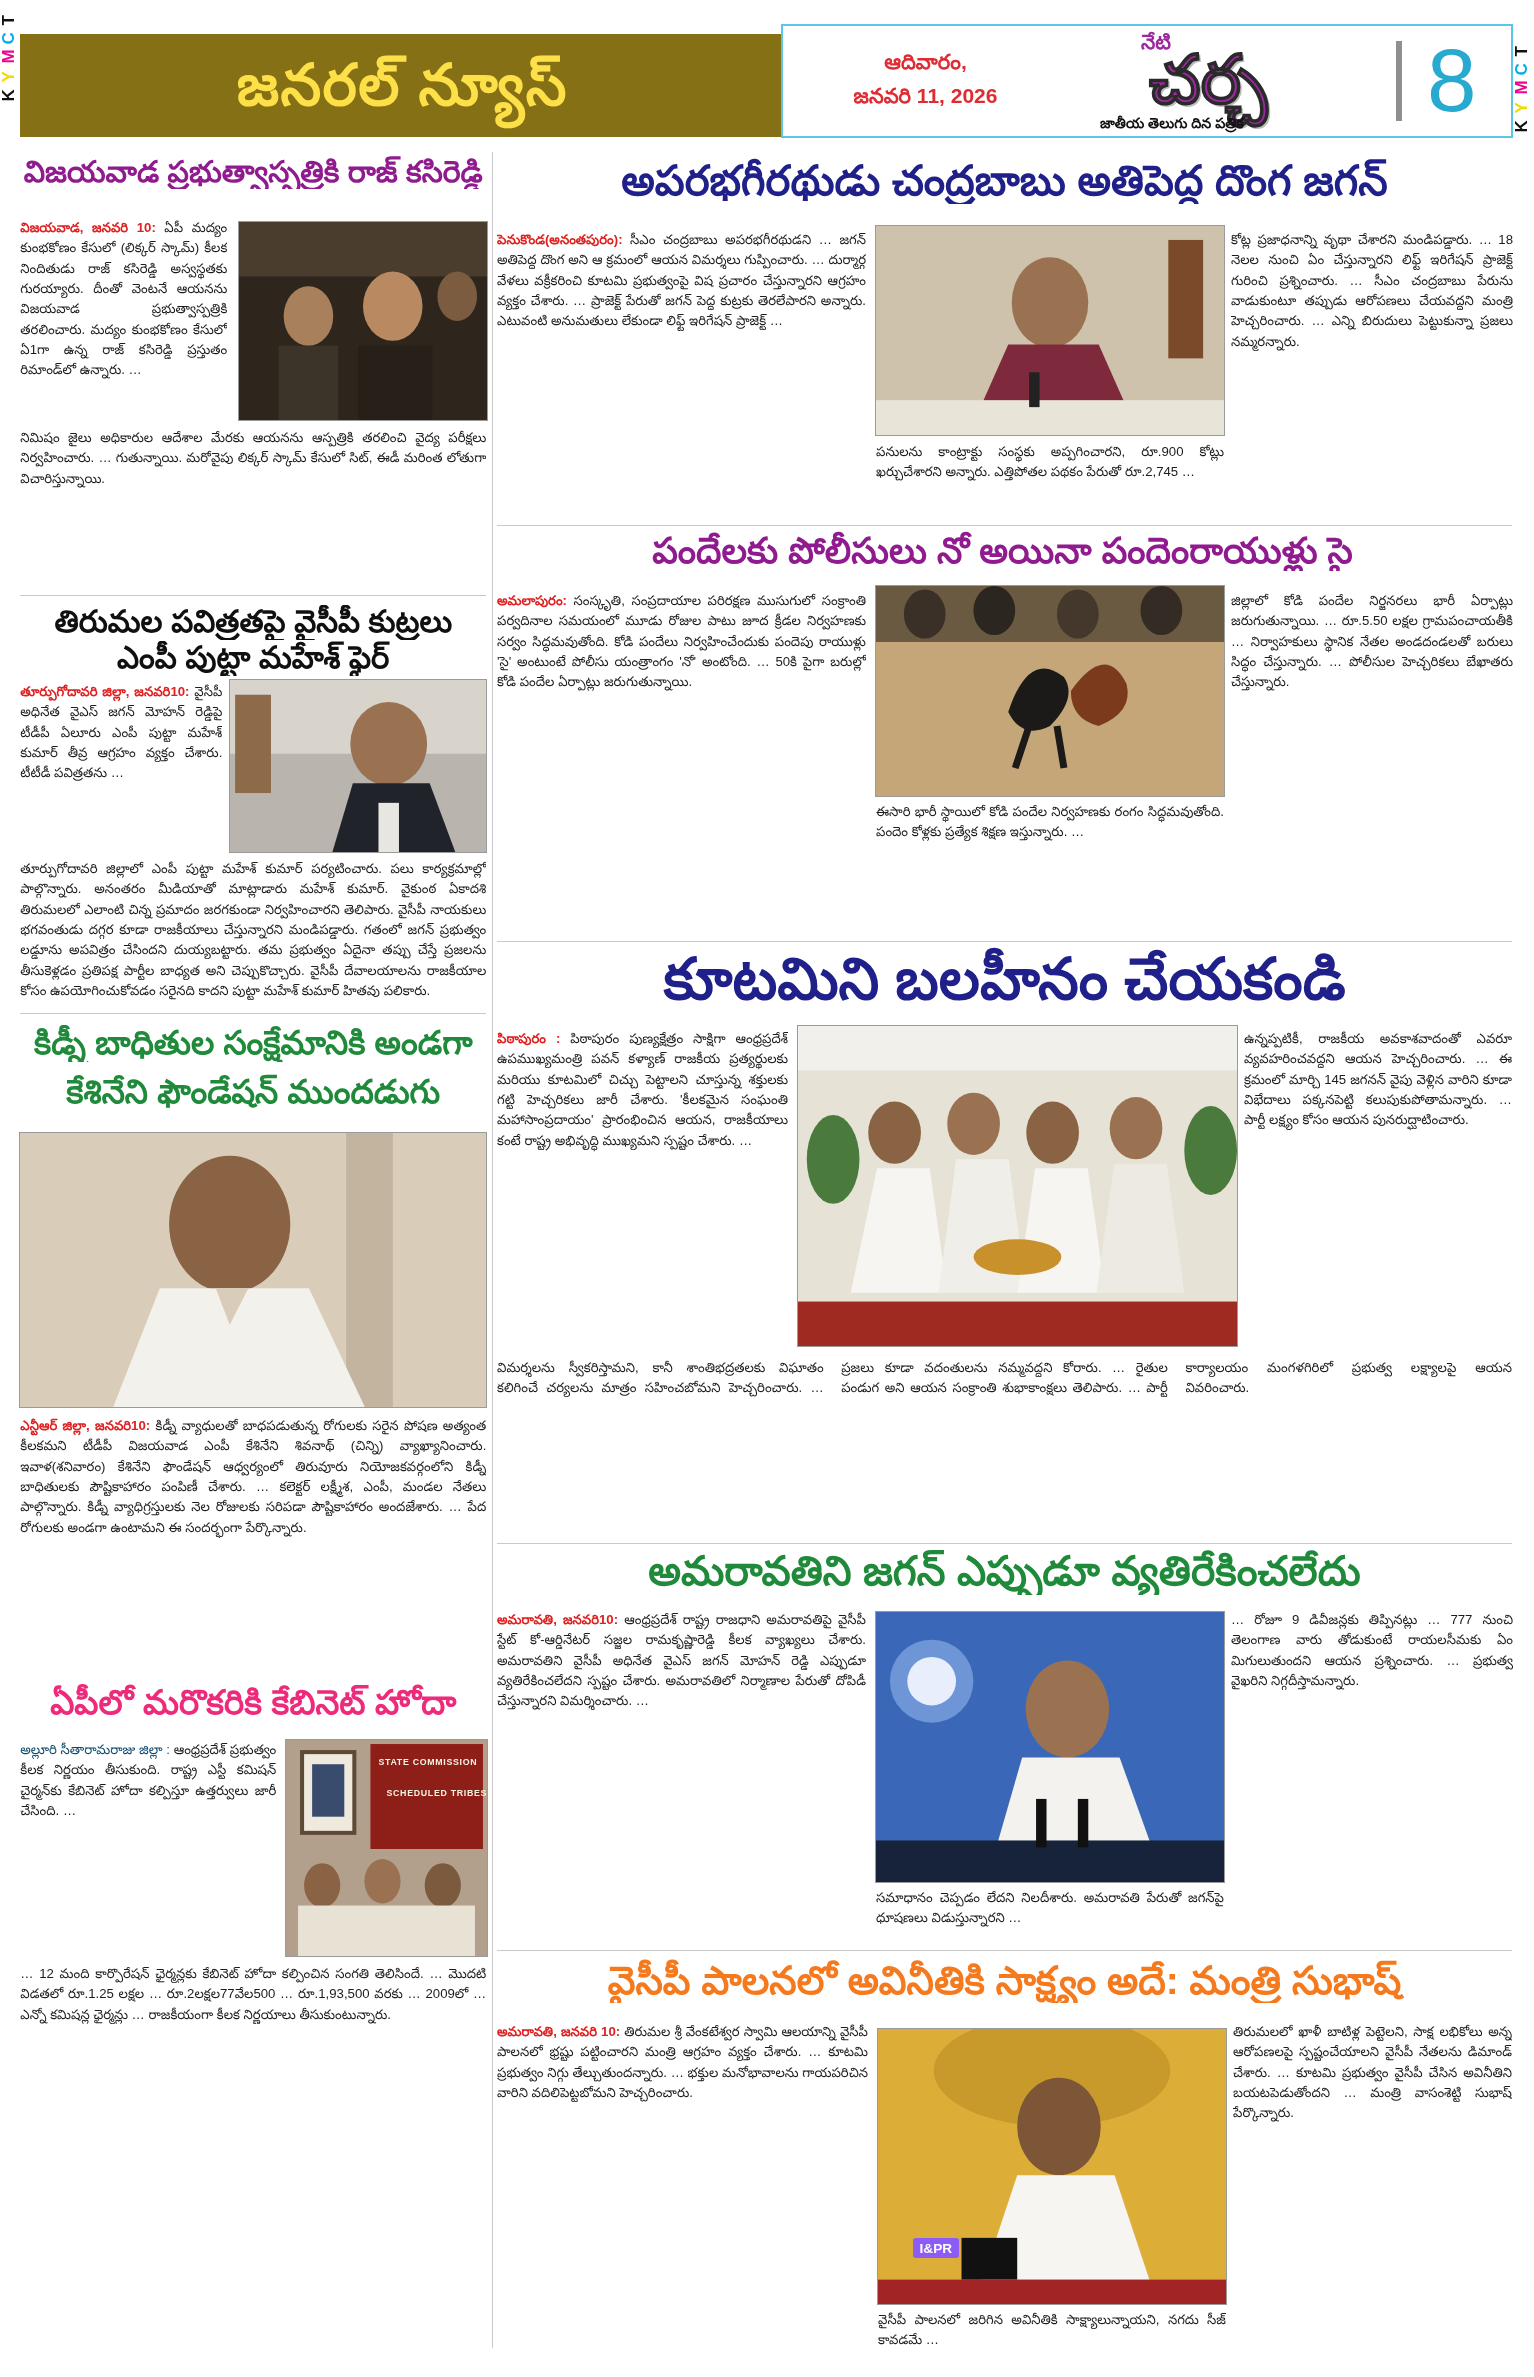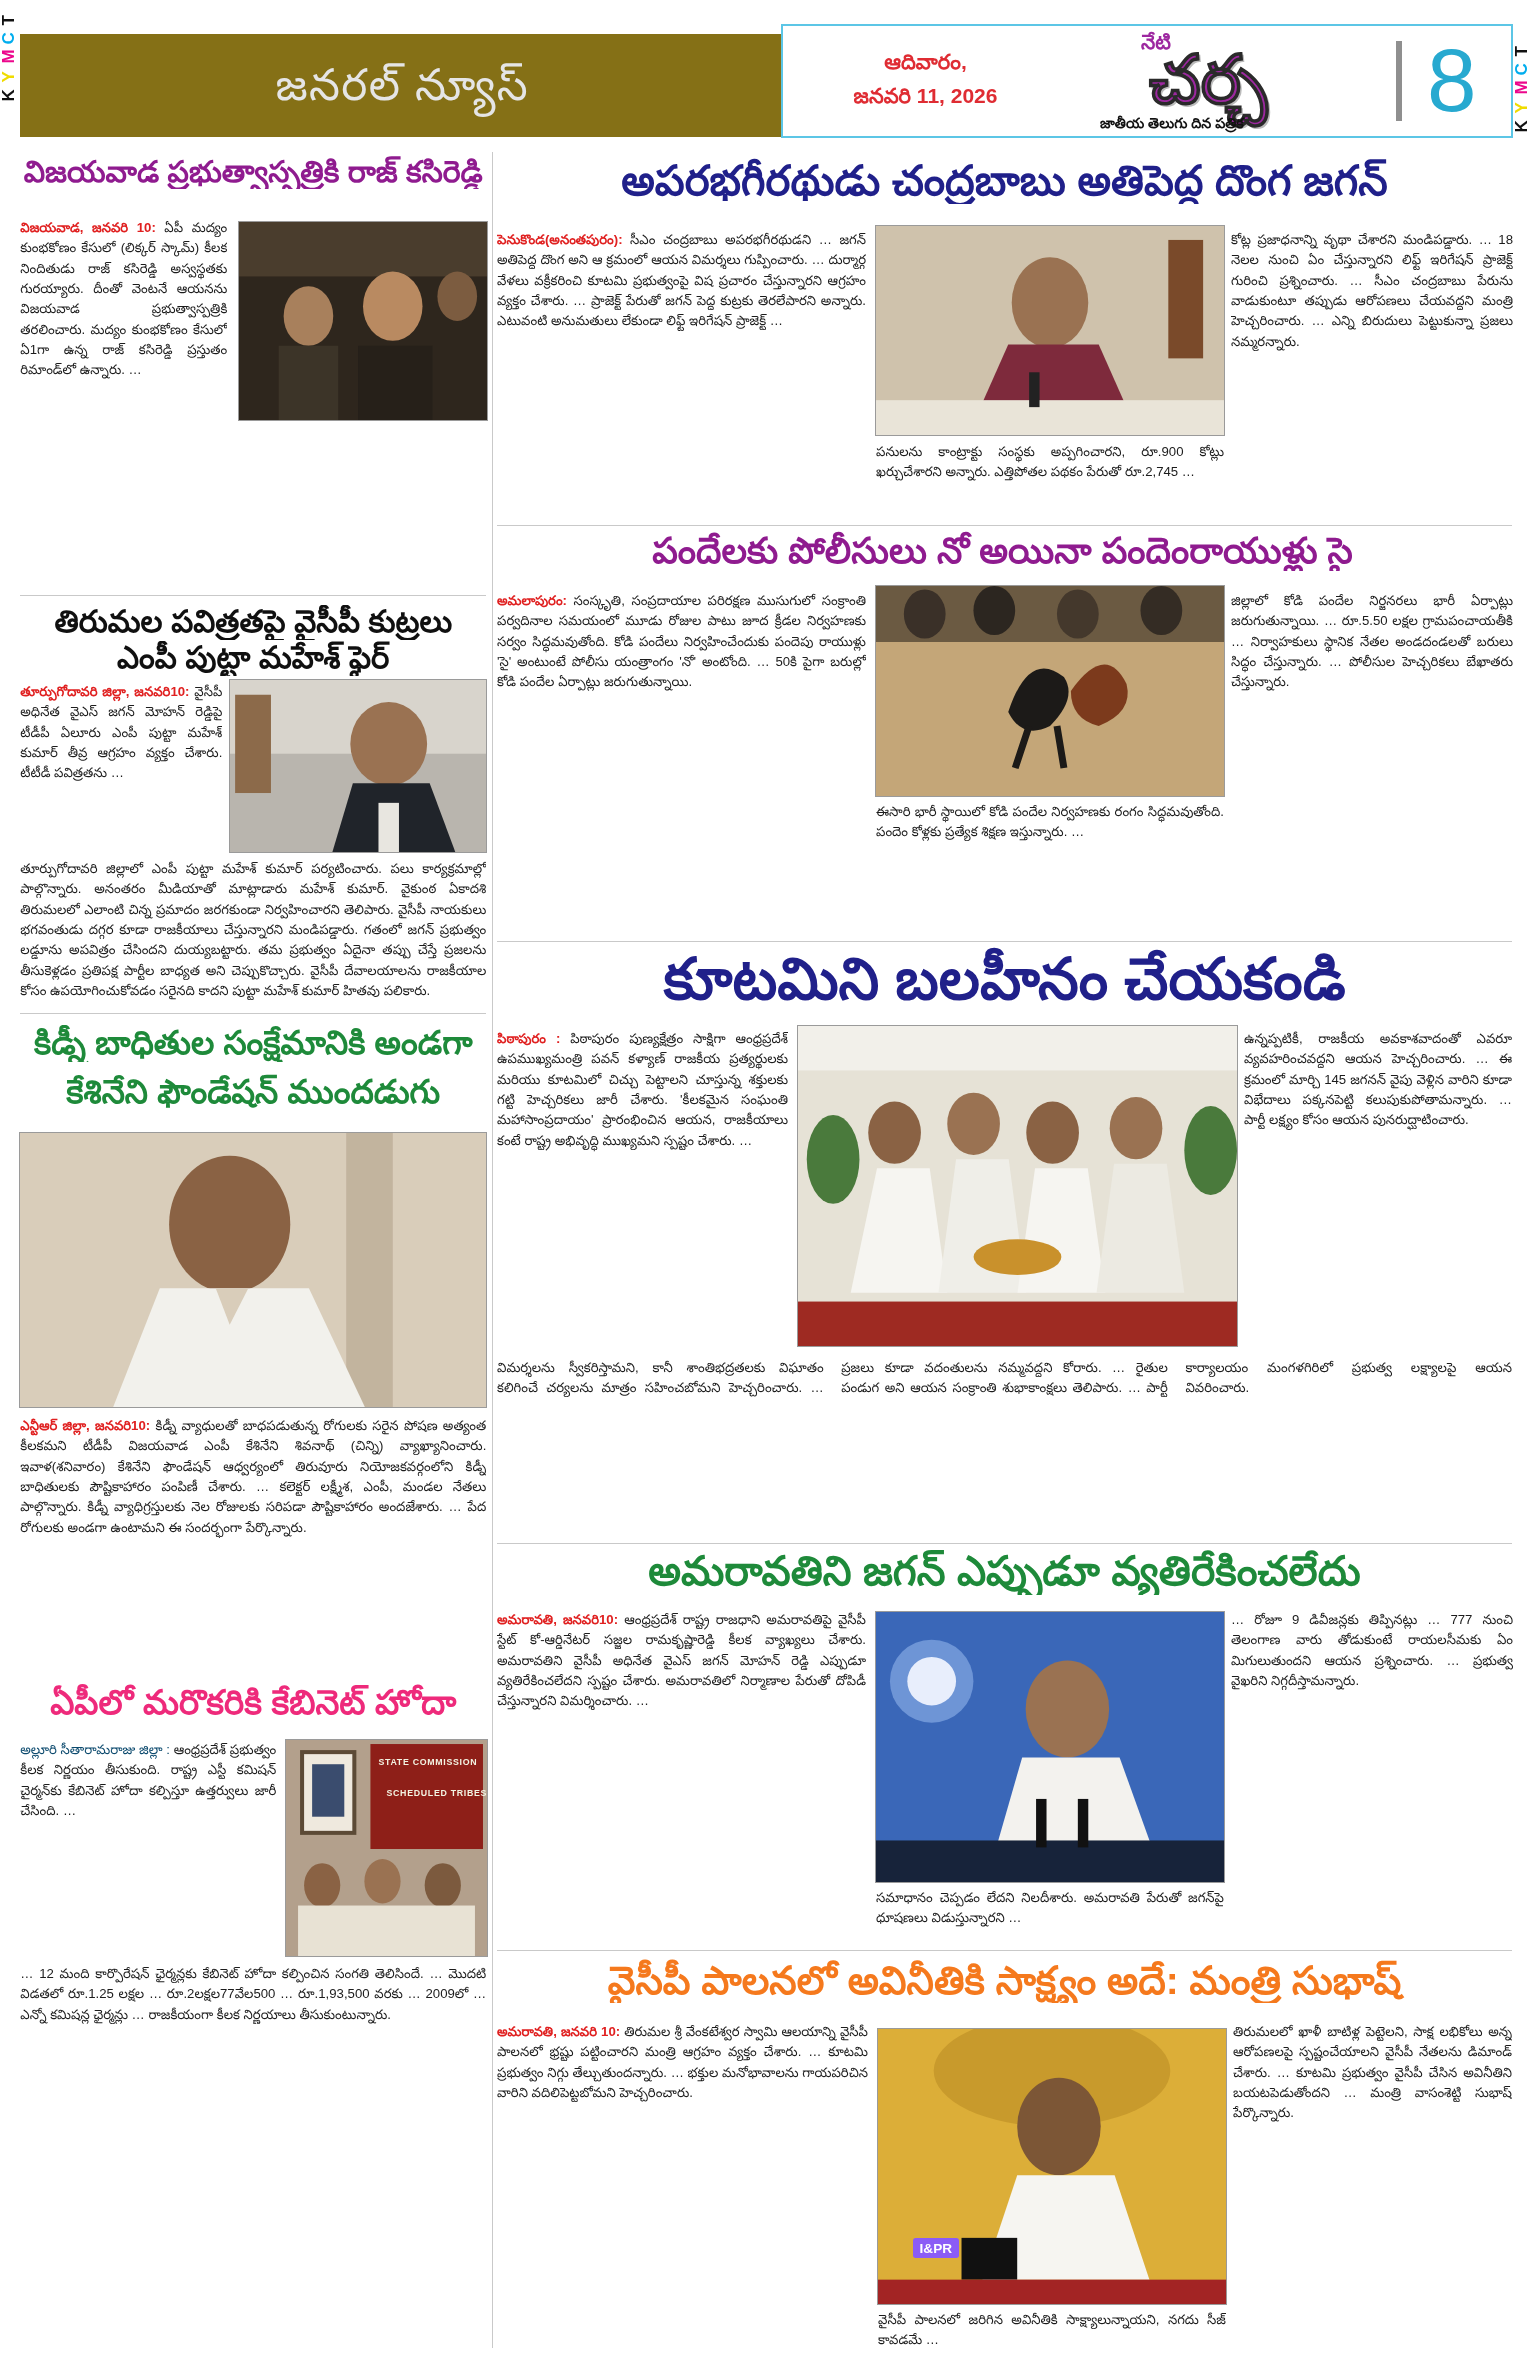--- a/index.html
+++ b/index.html
@@ -1,20 +1,20 @@
 <!DOCTYPE html>
 <html style="font-size:11px"><head>
 <meta charset="utf-8">
 <style>
   html,body{margin:0;padding:0;background:#e9e9e9}
   .page{position:relative;width:1534px;height:2377px;background:#ffffff;
         font-family:"Liberation Sans",sans-serif;overflow:hidden}
   
   .band{position:absolute;background:#857016}
-  .band-title{color:#e5e5e5;font-weight:normal;font-size:44px;text-align:center;width:100%;line-height:102px;letter-spacing:1.4px}
+  .band-title{color:#fde047;font-weight:bold;font-size:58px;text-align:center;width:100%;line-height:102px;letter-spacing:1.4px}
   .hbox{position:absolute;background:#fff;border:2px solid #5cc6e6}
   .daytxt{position:absolute;color:#df2c33;font-weight:bold;font-size:21px;text-align:center;line-height:1.6}
   .logo-top{position:absolute;color:#9d28a0;font-weight:bold;font-size:20.3px}
   .logo-main{position:absolute;color:#9d28a0;font-weight:bold;font-size:68px;line-height:1;
              -webkit-text-stroke:1.4px #2a2a2a;text-shadow:2px 2px 0 #bbb}
   .logo-tag{position:absolute;color:#111;font-weight:bold;font-size:14.2px}
   .pgbar{position:absolute;width:6.1px;background:#8f8f8f}
   .pagenum{position:absolute;color:#27a9d0;font-size:89px;line-height:1;font-weight:normal}
   
   .cmyk{position:absolute;display:flex;flex-direction:column;gap:2px;font-weight:bold;font-size:17px;line-height:1}
@@ -90,20 +90,23 @@
   <div class="photo" style="left:239px;top:222px;width:248px;height:198px">
     <svg viewBox="0 0 100 80" preserveAspectRatio="none">
       <rect width="100" height="80" fill="#2e261d"></rect>
       <rect x="0" y="0" width="100" height="22" fill="#4a3d2d"></rect>
       <ellipse cx="28" cy="38" rx="10" ry="12" fill="#a8805c"></ellipse>
       <rect x="16" y="50" width="24" height="30" fill="#3c3428"></rect>
       <ellipse cx="62" cy="34" rx="12" ry="14" fill="#b98a61"></ellipse>
       <rect x="48" y="50" width="30" height="30" fill="#262019"></rect>
       <ellipse cx="88" cy="30" rx="8" ry="10" fill="#7c5c40"></ellipse>
     </svg>
+  </div>
+  <div class="colx" style="left:20.3px;top:428px;width:466px;height:163px">
+    <p>నిమిషం జైలు అధికారుల ఆదేశాల మేరకు ఆయనను ఆస్పత్రికి తరలించి వైద్య పరీక్షలు నిర్వహించారు. … గుతున్నాయి. మరోవైపు లిక్కర్ స్కామ్ కేసులో సిట్, ఈడీ మరింత లోతుగా విచారిస్తున్నాయి.</p>
   </div>
 
   <div class="hl c-black" style="left:20.3px;top:641px;width:466px;font-size:31px">ఎంపీ పుట్టా మహేశ్ ఫైర్</div>
   <div class="hl c-black" style="left:20.3px;top:605px;width:466px;font-size:31px">తిరుమల పవిత్రతపై వైసీపీ కుట్రలు</div>
   <div class="colx" style="left:20.3px;top:682px;width:202px;height:171px">
     <p><span class="dl">తూర్పుగోదావరి జిల్లా, జనవరి10:</span>
        <span>వైసీపీ అధినేత వైఎస్ జగన్ మోహన్ రెడ్డిపై టీడీపీ ఏలూరు ఎంపీ పుట్టా మహేశ్ కుమార్ తీవ్ర ఆగ్రహం వ్యక్తం చేశారు. టీటీడీ పవిత్రతను …</span></p>
   </div>
   <div class="photo" style="left:230px;top:680px;width:256px;height:172px">
     <svg viewBox="0 0 100 70" preserveAspectRatio="none">

